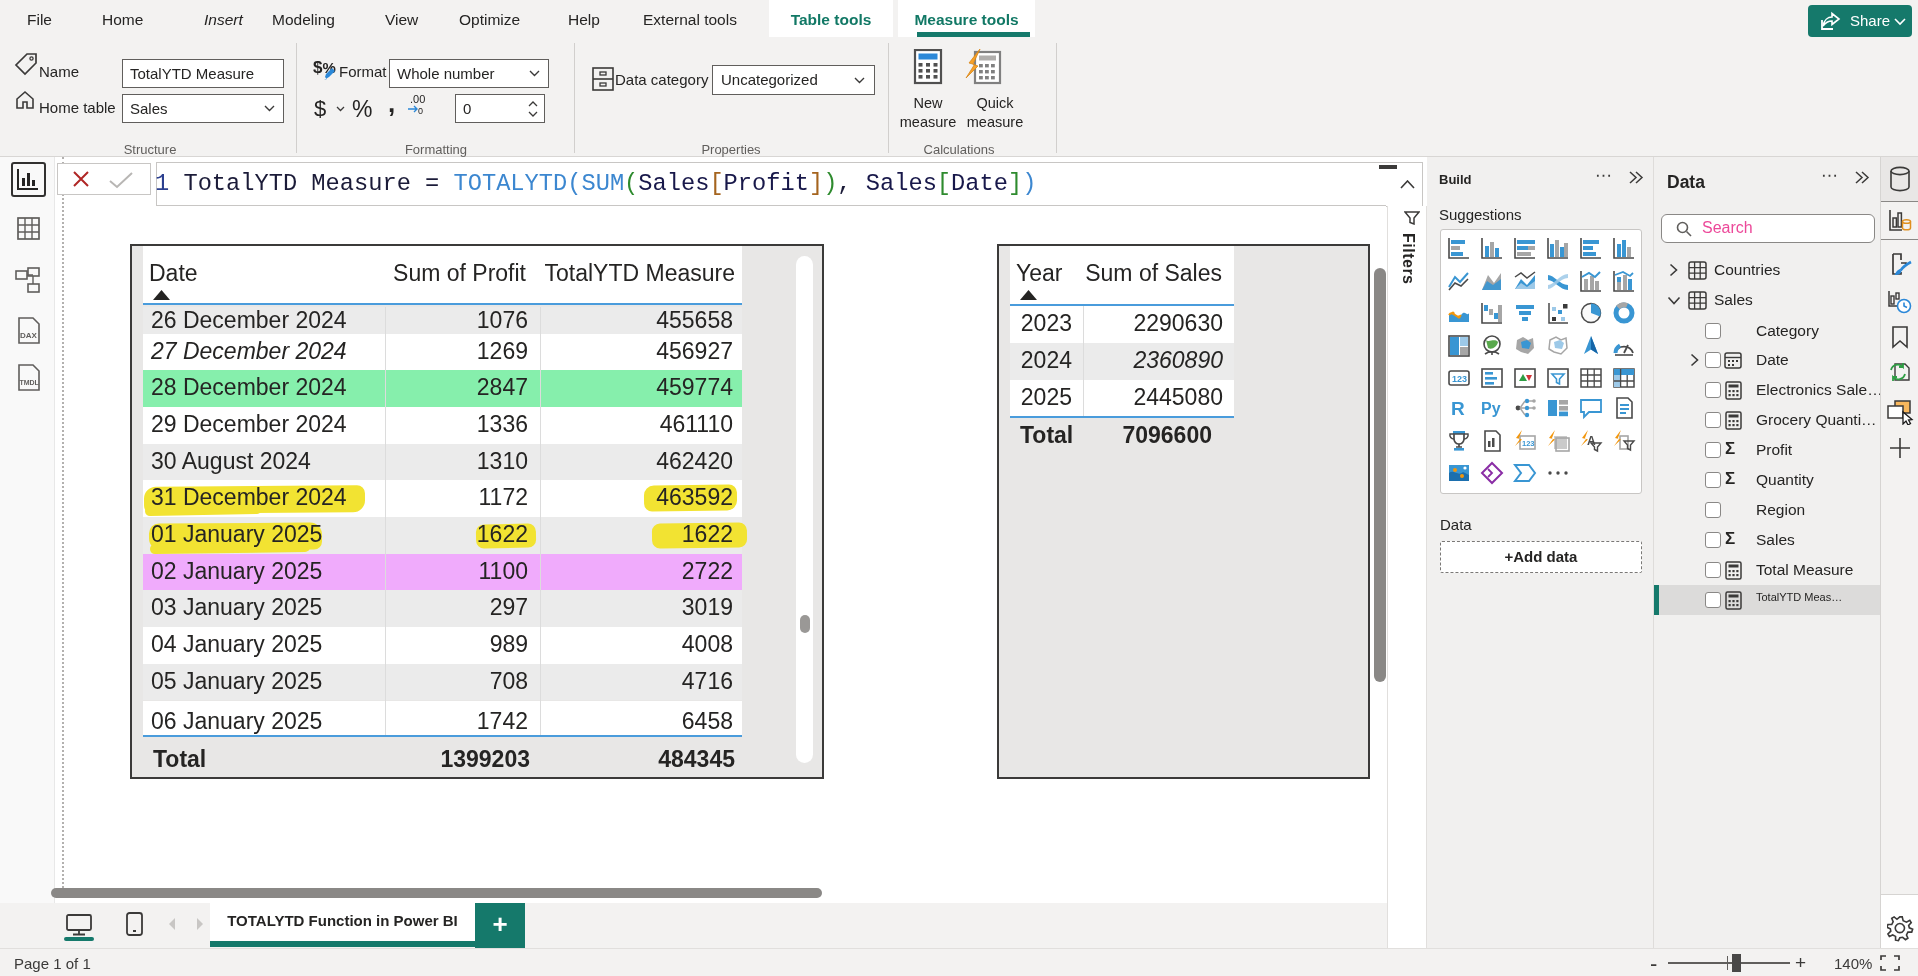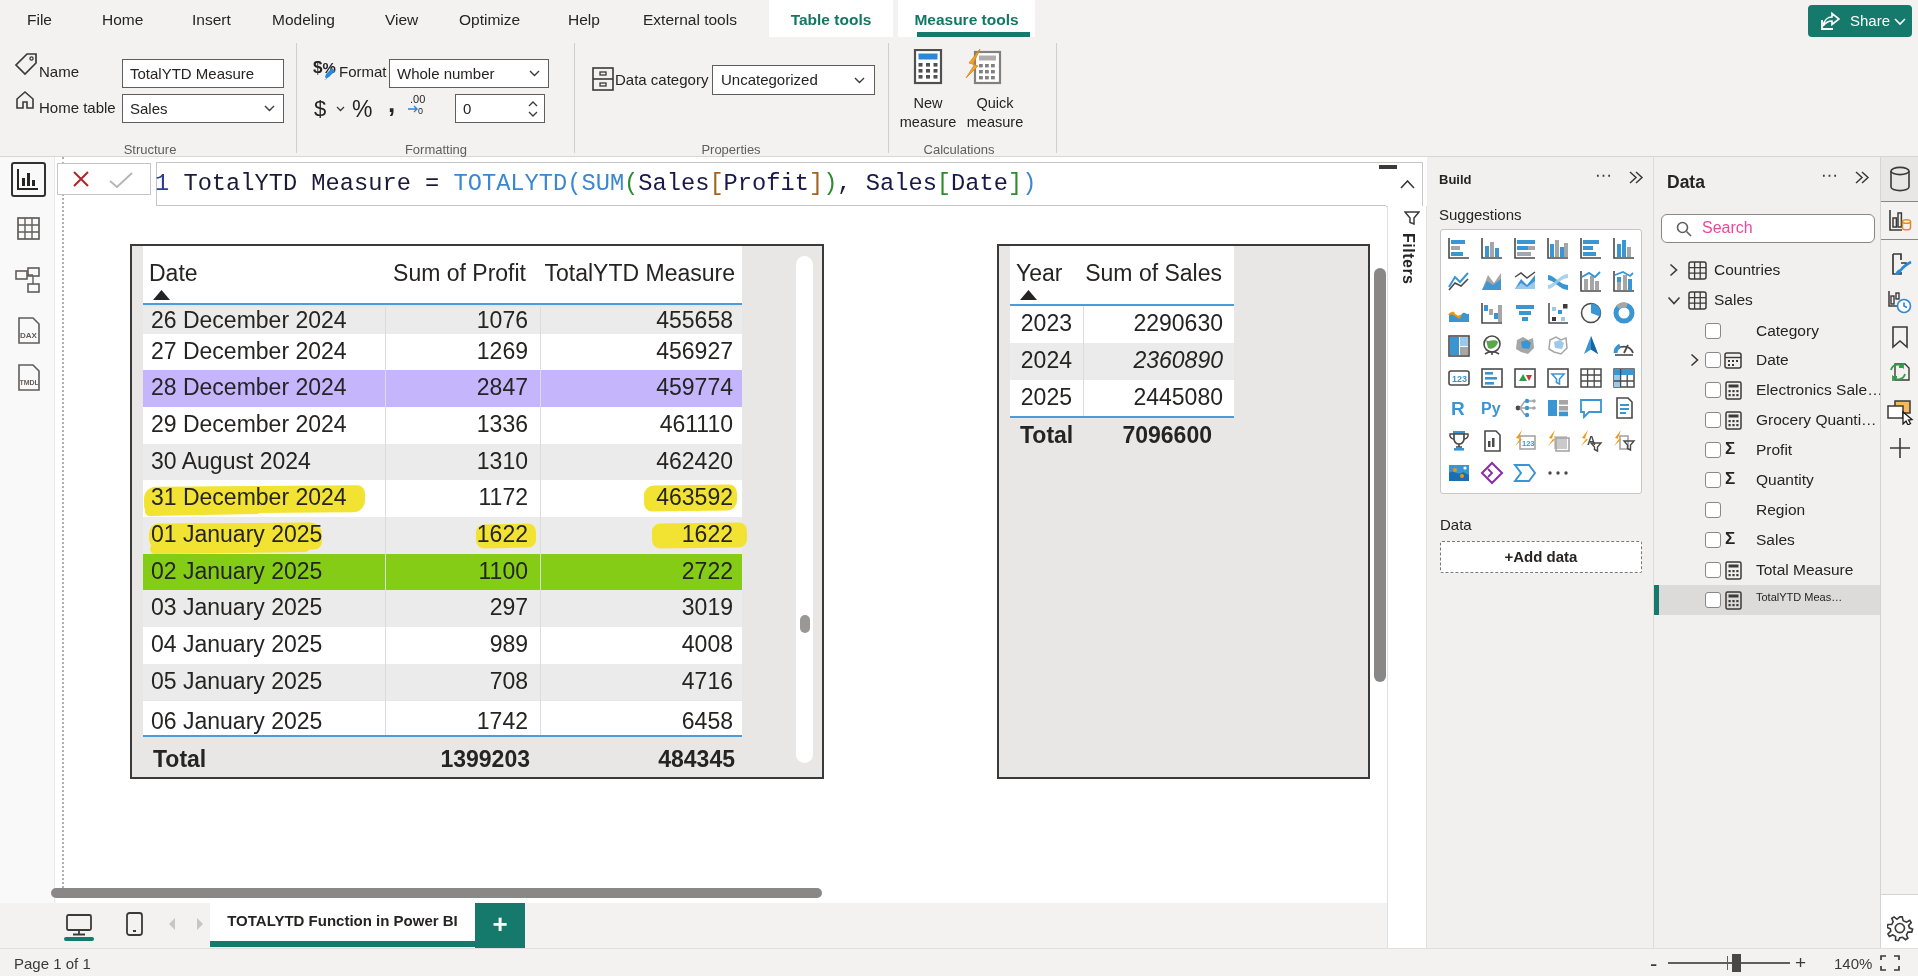--- a/index.html
+++ b/index.html
@@ -37,21 +37,21 @@
   #tabbar { left:0; top:903px; width:1387px; height:45px; background:#f3f2f1; }
   #statusbar { left:0; top:948px; width:1918px; height:28px; background:#f3f2f1; border-top:1px solid #e1dfdd; font-size:15px; color:#3b3a39; }
 #t1rows span { z-index:3; }
   .hl { position:absolute; background:#f2e332; z-index:1; }
 </style>
 </head>
 <body>
 <div class="abs" id="menubar">
   <div class="menu-item" style="left:27px;">File</div>
   <div class="menu-item" style="left:102px;">Home</div>
-  <div class="menu-item" style="left:192px;">Insert</div>
+  <div class="menu-item" style="left:204px;font-style:italic;">Insert</div>
   <div class="menu-item" style="left:272px;">Modeling</div>
   <div class="menu-item" style="left:385px;">View</div>
   <div class="menu-item" style="left:459px;">Optimize</div>
   <div class="menu-item" style="left:568px;">Help</div>
   <div class="menu-item" style="left:643px;">External tools</div>
   <div class="ctx-tab" style="left:769px; width:124px;">Table tools</div>
   <div class="ctx-tab" style="left:898px; width:137px;">Measure tools</div>
   <div id="mtools-underline"></div>
   <div id="share">
     <svg width="22" height="20" viewBox="0 0 22 20" style="position:absolute;left:12px;top:6px;">
@@ -215,25 +215,25 @@
         <path d="M8.5 0 L17 10 L0 10 Z" fill="#252423"></path>
       </svg>
     <div style="position:absolute;left:11px;top:57px;width:599px;height:2px;background:#4a9cdc;"></div>
     <div id="t1rows" style="position:absolute;left:11px;top:61px;width:599px;font-size:23px;">
     <div style="position:absolute;left:0;top:0px;width:599px;height:26.5px;background:#ebebeb;overflow:hidden;">
           <span style="position:absolute;left:8px;top:0px;">26 December 2024</span>
           <span style="position:absolute;left:235px;top:0px;width:150px;text-align:right;">1076</span>
           <span style="position:absolute;left:440px;top:0px;width:150px;text-align:right;">455658</span>
         </div>
     <div style="position:absolute;left:0;top:26.5px;width:599px;height:36.7px;background:#ffffff;overflow:hidden;">
-          <span style="position:absolute;left:8px;top:4px;">27 December 2024</span>
+          <span style="position:absolute;left:8px;top:4px;font-style:italic;">27 December 2024</span>
           <span style="position:absolute;left:235px;top:4px;width:150px;text-align:right;">1269</span>
           <span style="position:absolute;left:440px;top:4px;width:150px;text-align:right;">456927</span>
         </div>
-    <div style="position:absolute;left:0;top:63.2px;width:599px;height:36.7px;background:#c4b5fd;overflow:hidden;">
+    <div style="position:absolute;left:0;top:63.2px;width:599px;height:36.7px;background:#86efac;overflow:hidden;">
           <span style="position:absolute;left:8px;top:4px;">28 December 2024</span>
           <span style="position:absolute;left:235px;top:4px;width:150px;text-align:right;">2847</span>
           <span style="position:absolute;left:440px;top:4px;width:150px;text-align:right;">459774</span>
         </div>
     <div style="position:absolute;left:0;top:99.9px;width:599px;height:36.7px;background:#ffffff;overflow:hidden;">
           <span style="position:absolute;left:8px;top:4px;">29 December 2024</span>
           <span style="position:absolute;left:235px;top:4px;width:150px;text-align:right;">1336</span>
           <span style="position:absolute;left:440px;top:4px;width:150px;text-align:right;">461110</span>
         </div>
     <div style="position:absolute;left:0;top:136.6px;width:599px;height:36.7px;background:#ebebeb;overflow:hidden;">
@@ -244,21 +244,21 @@
     <div style="position:absolute;left:0;top:173.3px;width:599px;height:36.7px;background:#ffffff;overflow:hidden;">
           <span style="position:absolute;left:8px;top:4px;">31 December 2024</span>
           <span style="position:absolute;left:235px;top:4px;width:150px;text-align:right;">1172</span>
           <span style="position:absolute;left:440px;top:4px;width:150px;text-align:right;">463592</span>
         </div>
     <div style="position:absolute;left:0;top:210.0px;width:599px;height:36.7px;background:#ebebeb;overflow:hidden;">
           <span style="position:absolute;left:8px;top:4px;">01 January 2025</span>
           <span style="position:absolute;left:235px;top:4px;width:150px;text-align:right;">1622</span>
           <span style="position:absolute;left:440px;top:4px;width:150px;text-align:right;">1622</span>
         </div>
-    <div style="position:absolute;left:0;top:246.7px;width:599px;height:36.7px;background:#84cc16;overflow:hidden;">
+    <div style="position:absolute;left:0;top:246.7px;width:599px;height:36.7px;background:#f0abfc;overflow:hidden;">
           <span style="position:absolute;left:8px;top:4px;">02 January 2025</span>
           <span style="position:absolute;left:235px;top:4px;width:150px;text-align:right;">1100</span>
           <span style="position:absolute;left:440px;top:4px;width:150px;text-align:right;">2722</span>
         </div>
     <div style="position:absolute;left:0;top:283.4px;width:599px;height:36.7px;background:#ebebeb;overflow:hidden;">
           <span style="position:absolute;left:8px;top:4px;">03 January 2025</span>
           <span style="position:absolute;left:235px;top:4px;width:150px;text-align:right;">297</span>
           <span style="position:absolute;left:440px;top:4px;width:150px;text-align:right;">3019</span>
         </div>
     <div style="position:absolute;left:0;top:320.1px;width:599px;height:36.7px;background:#ffffff;overflow:hidden;">

